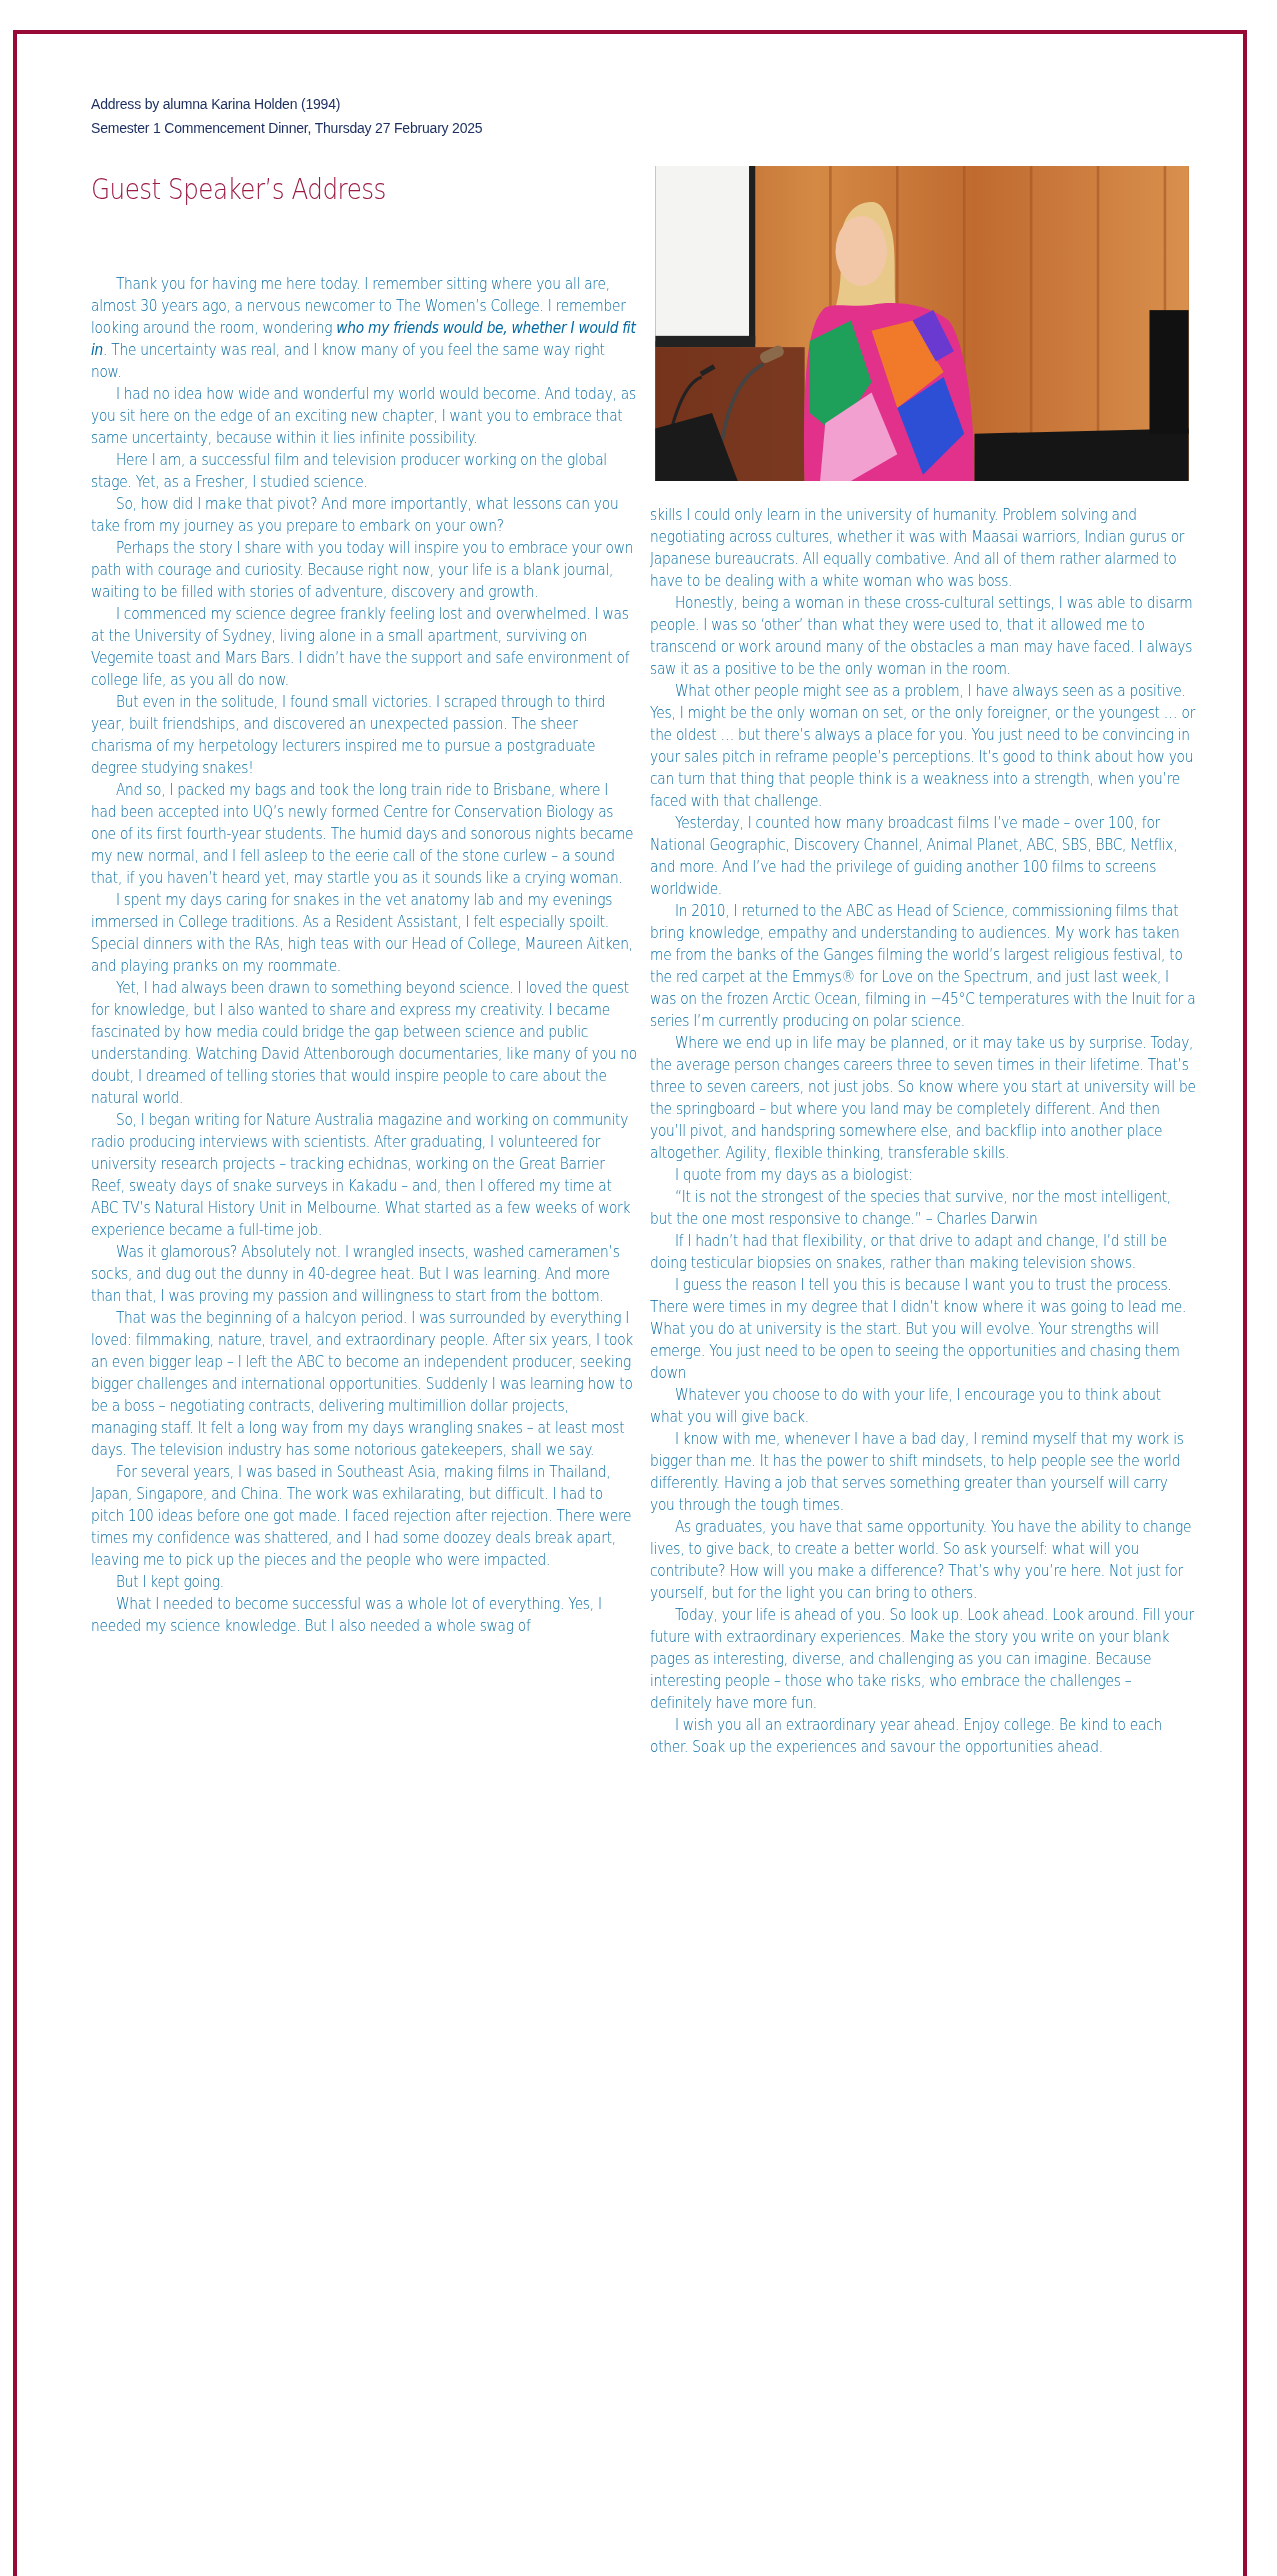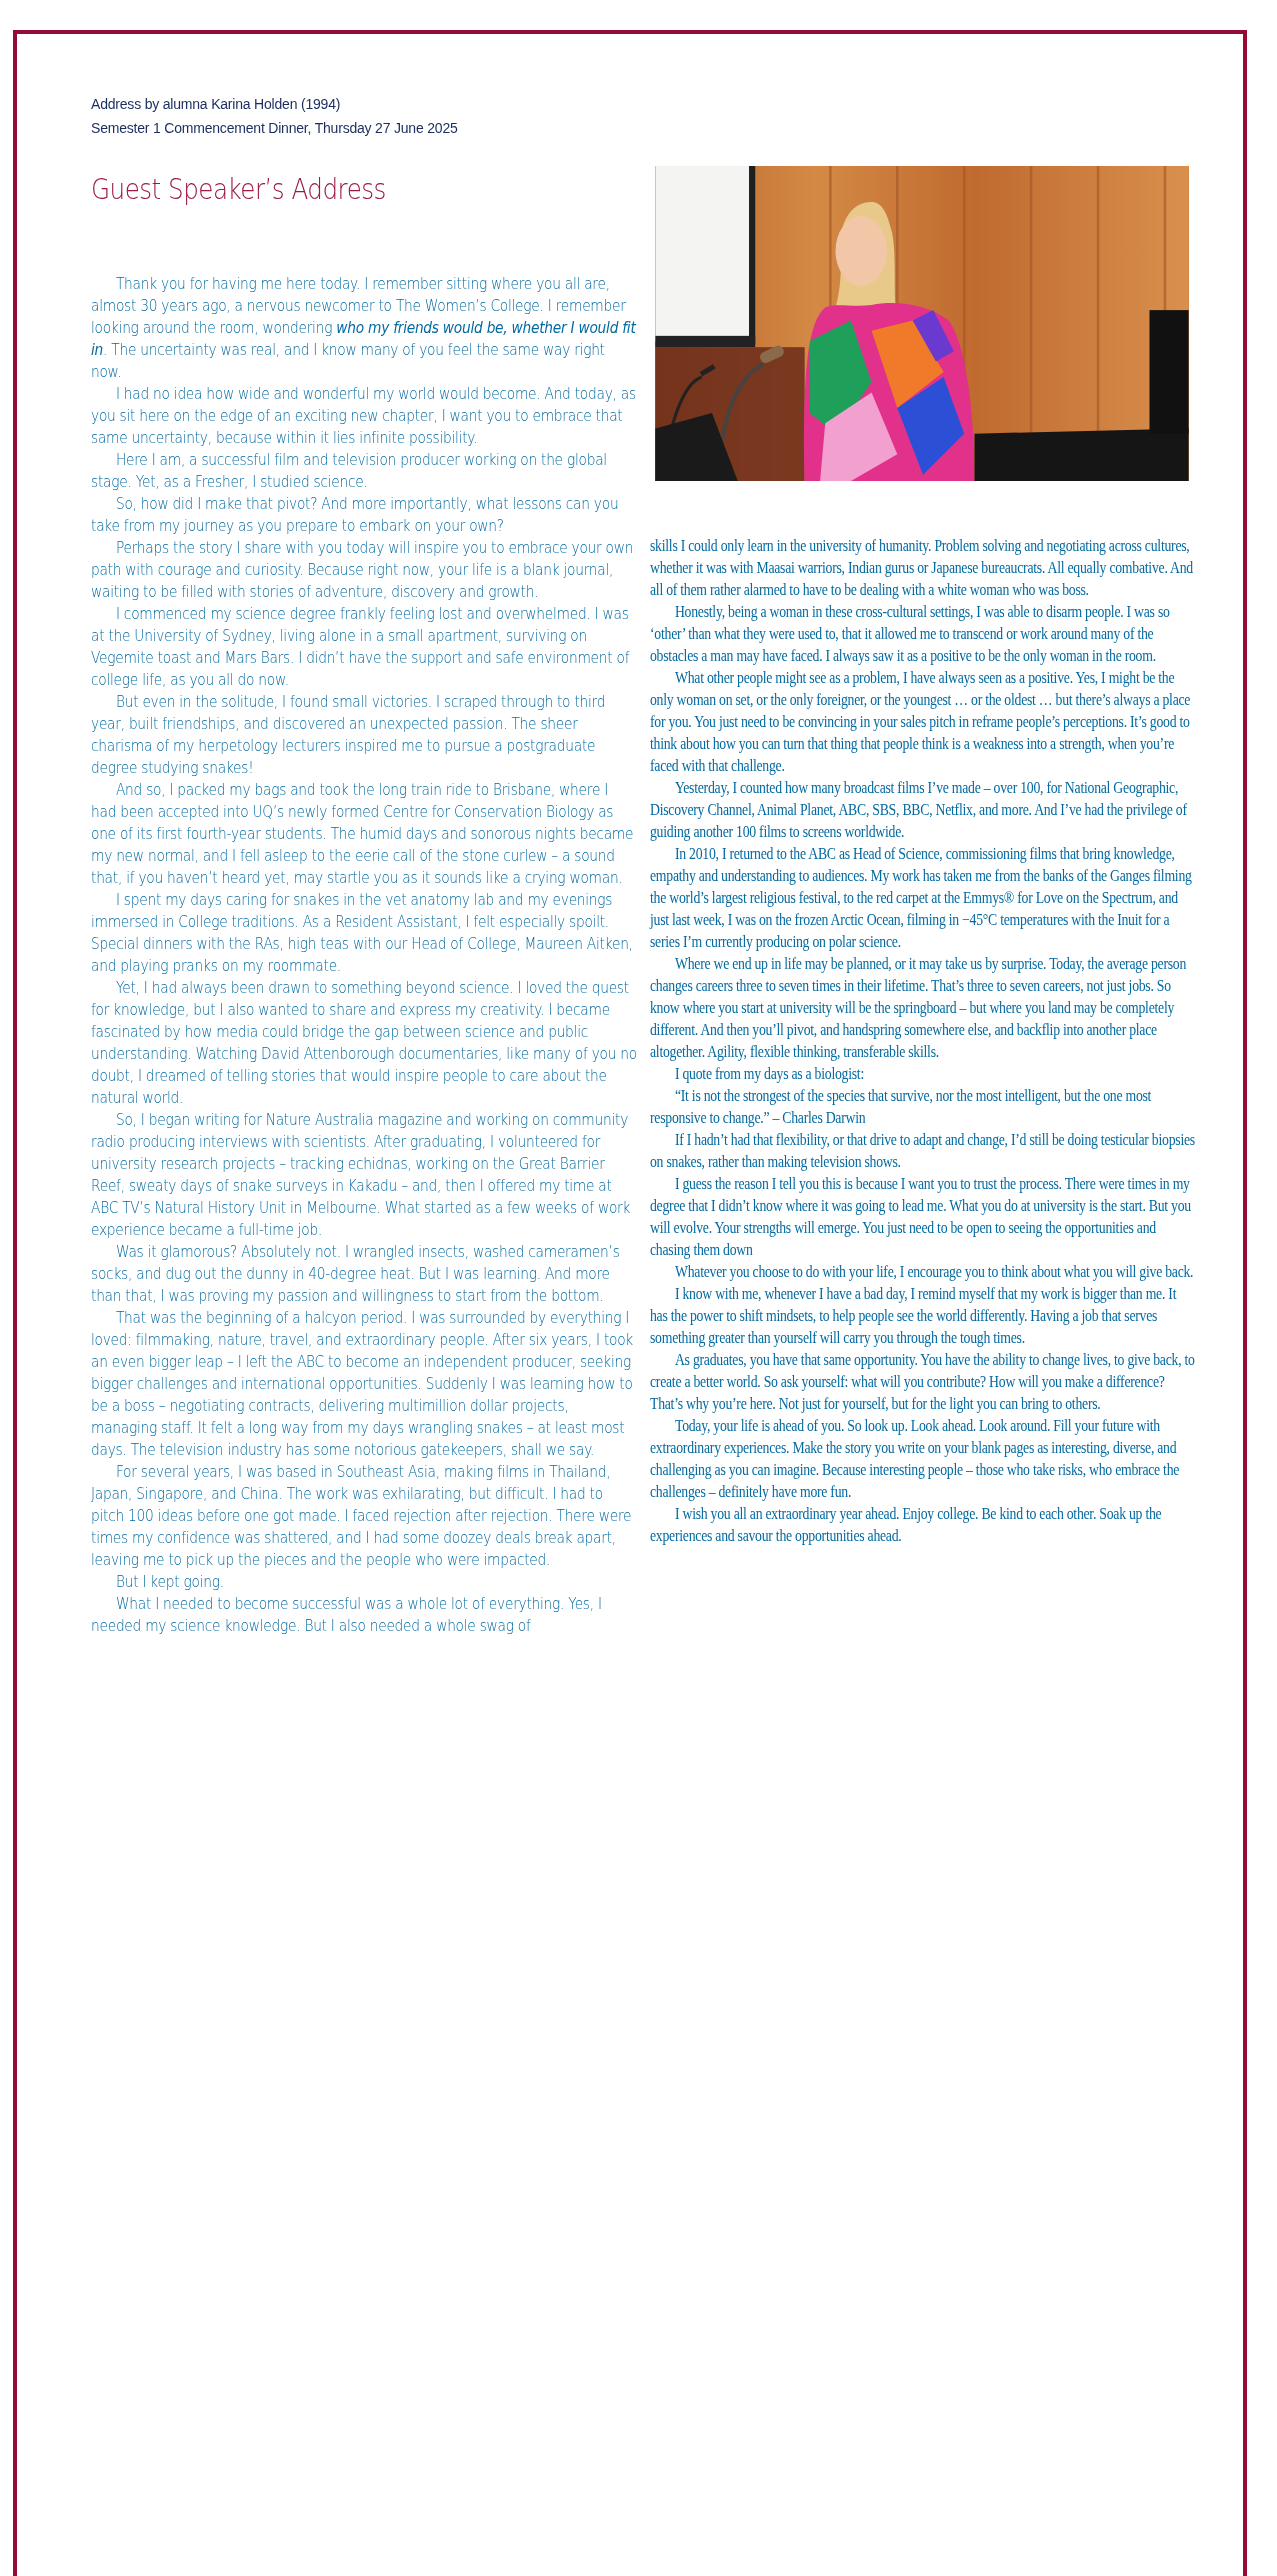--- a/index.html
+++ b/index.html
@@ -23,33 +23,33 @@
     position: absolute; left: 655px; top: 166px; width: 534px; height: 315px;
     overflow: hidden; background: #c7773a;
   }
   .col {
     position: absolute; width: 546px;
     font-family: "DejaVu Sans", sans-serif; font-weight: 300;
     font-size: 16px; line-height: 22px; color: #0369a1; letter-spacing: -0.3px;
   }
   .col .inner { transform: scaleX(0.86); transform-origin: left top; width: 635px; }
   .col-left { left: 91px; top: 273px; }
-  .col-right { left: 650px; top: 535px; font-family: Liberation Serif, serif; }
+  .col-right { left: 650px; top: 504px; }
   .col p { margin: 0; text-indent: 29px; }
   .col p.noindent { text-indent: 0; }
   em { font-style: italic; }
 </style>
 </head>
 <body>
 
 <div class="frame"></div>
 
 <div class="meta">
   <div>Address by alumna Karina Holden (1994)</div>
-  <div>Semester 1 Commencement Dinner, Thursday 27 June 2025</div>
+  <div>Semester 1 Commencement Dinner, Thursday 27 February 2025</div>
 </div>
 
 <div class="heading">Guest Speaker’s Address</div>
 
 <div class="photo" role="img" aria-label="Karina Holden speaking at a lectern with microphones, wearing a colourful patterned dress, wood-panelled wall behind">
   <svg width="534" height="315" viewBox="0 0 1036 612" xmlns="http://www.w3.org/2000/svg">
     <defs>
       <linearGradient id="wood" x1="0" y1="0" x2="1" y2="0">
         <stop offset="0" stop-color="#b5612a"></stop>
         <stop offset="0.3" stop-color="#d48a45"></stop>

